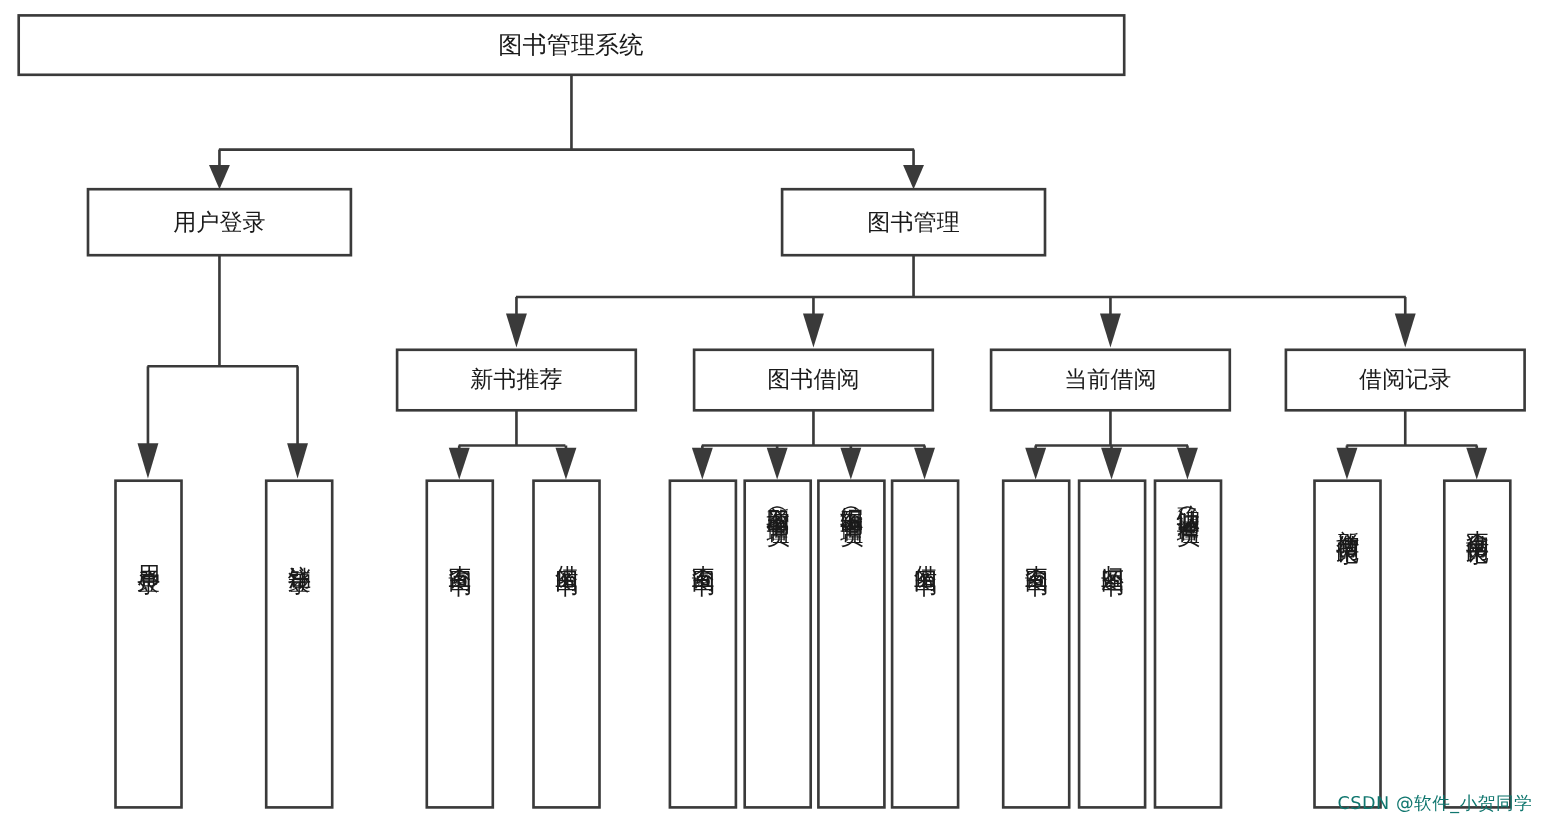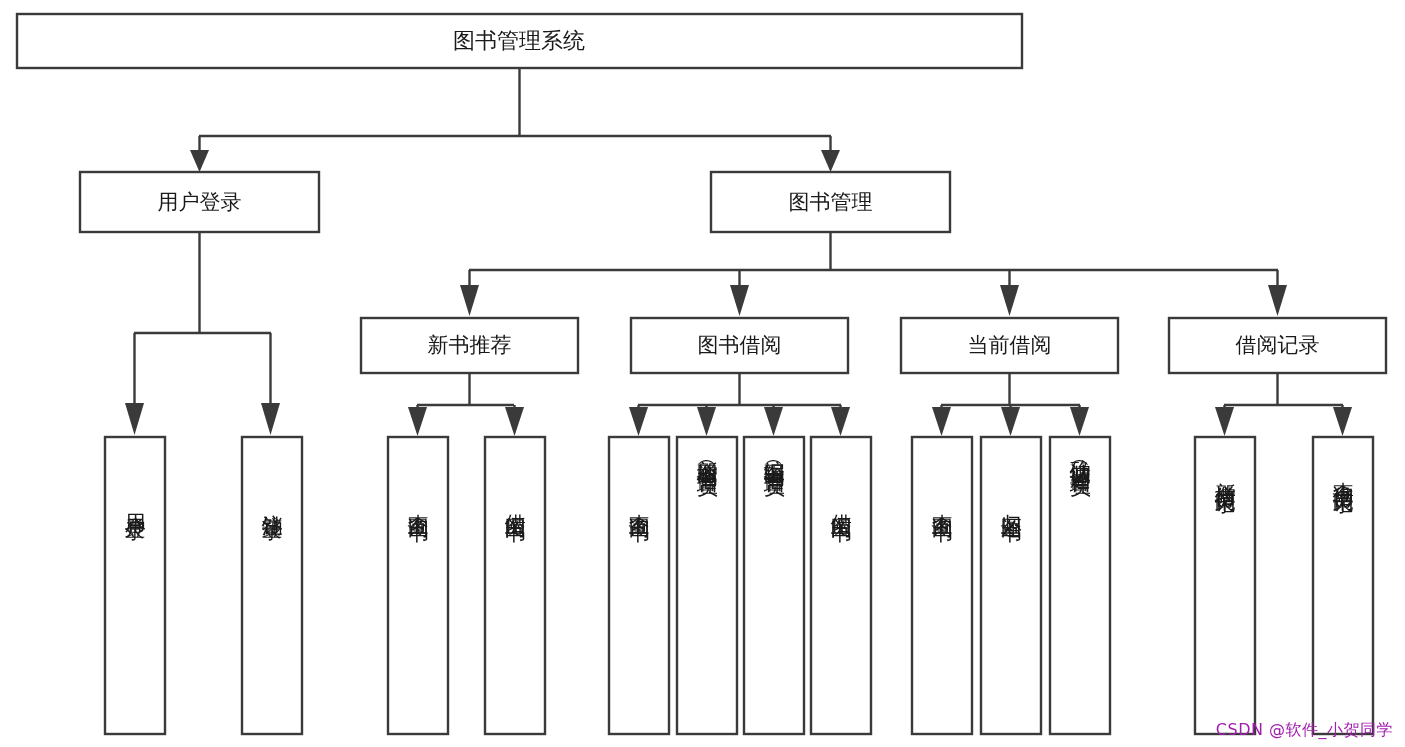--- a/index.html
+++ b/index.html
@@ -73,21 +73,21 @@
     color: #1a1a1a;
     white-space: nowrap;
     text-align: start;
   }
   .watermark {
     position: absolute;
     right: 12px;
     bottom: 6px;
     font-family: "DejaVu Sans", "Liberation Sans", sans-serif;
     font-size: 16px;
-    color: #a21caf;
+    color: #0f766e;
     letter-spacing: 0.5px;
     user-select: none;
     white-space: nowrap;
   }
 </style>
 </head>
 <body>
 
 <div id="diagram-root">
 

